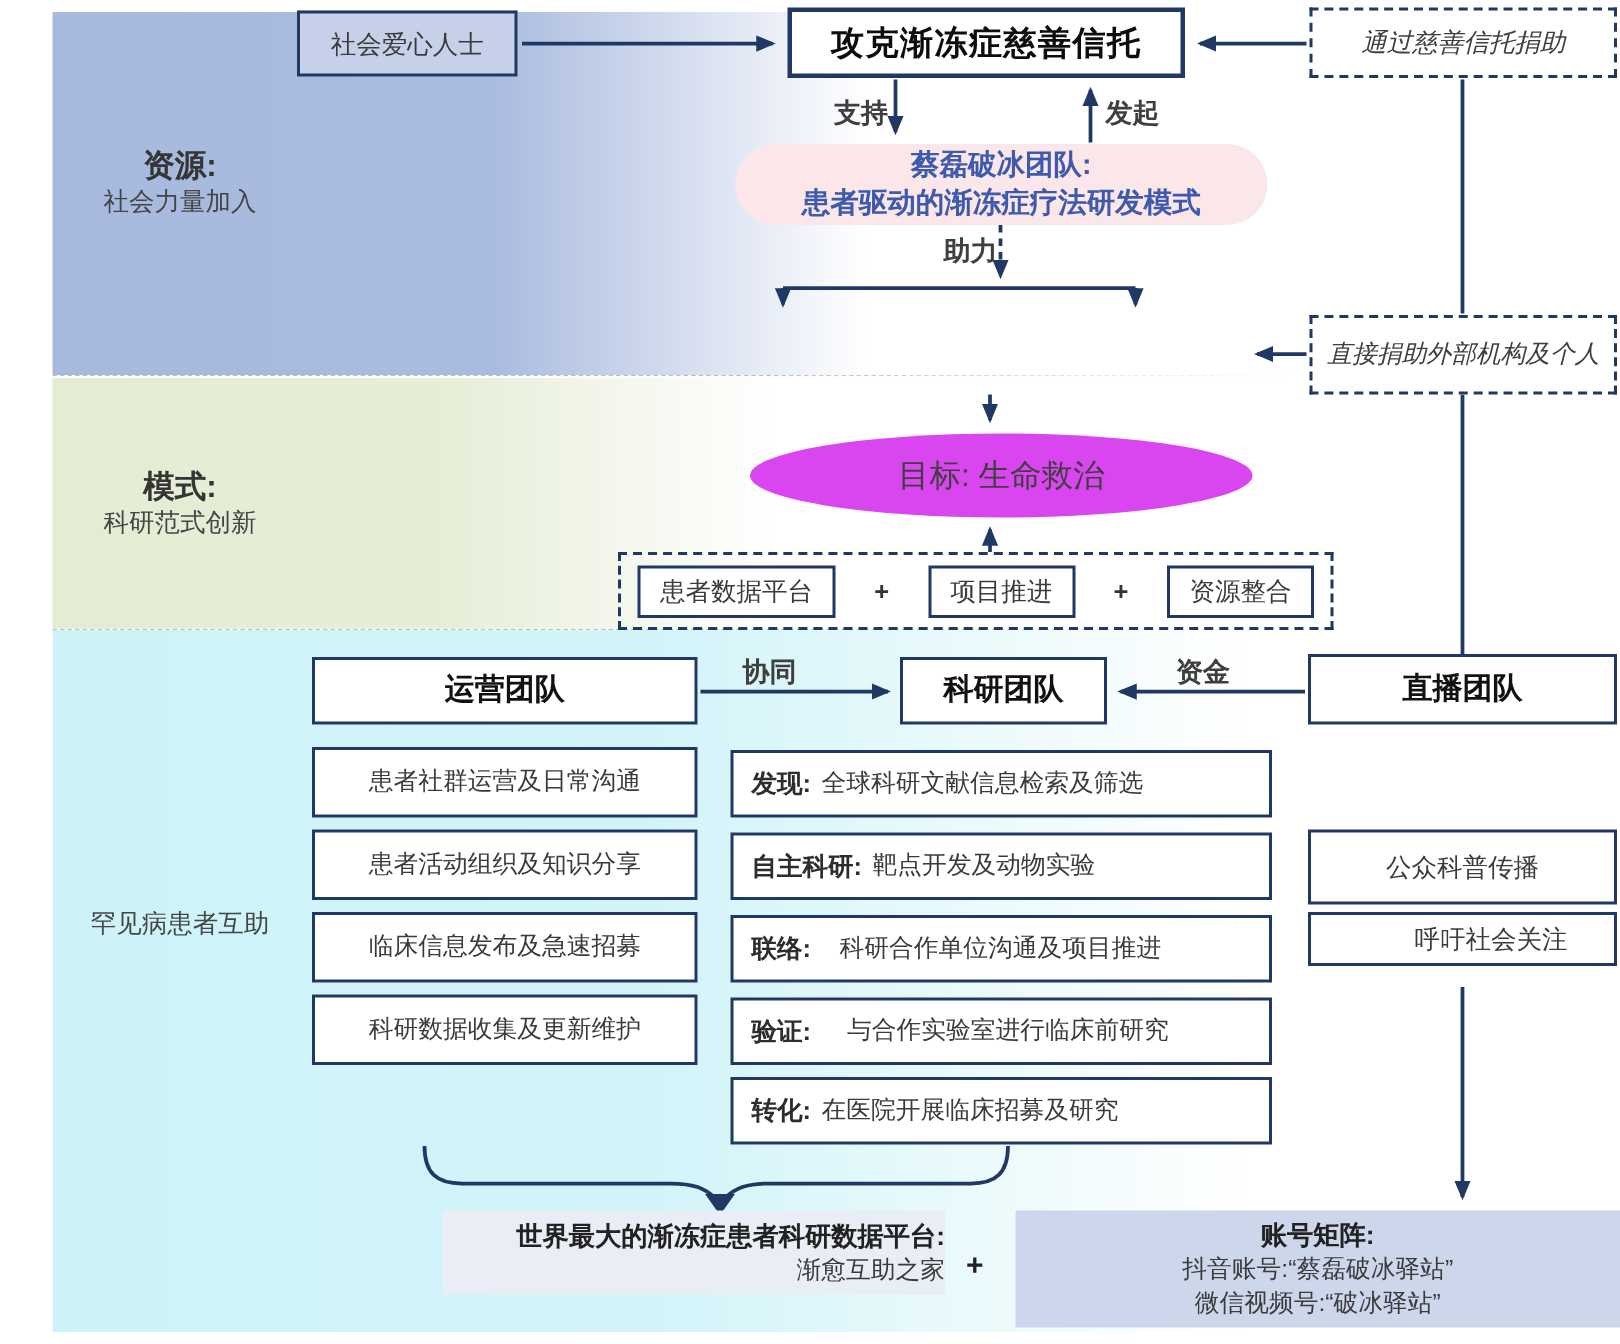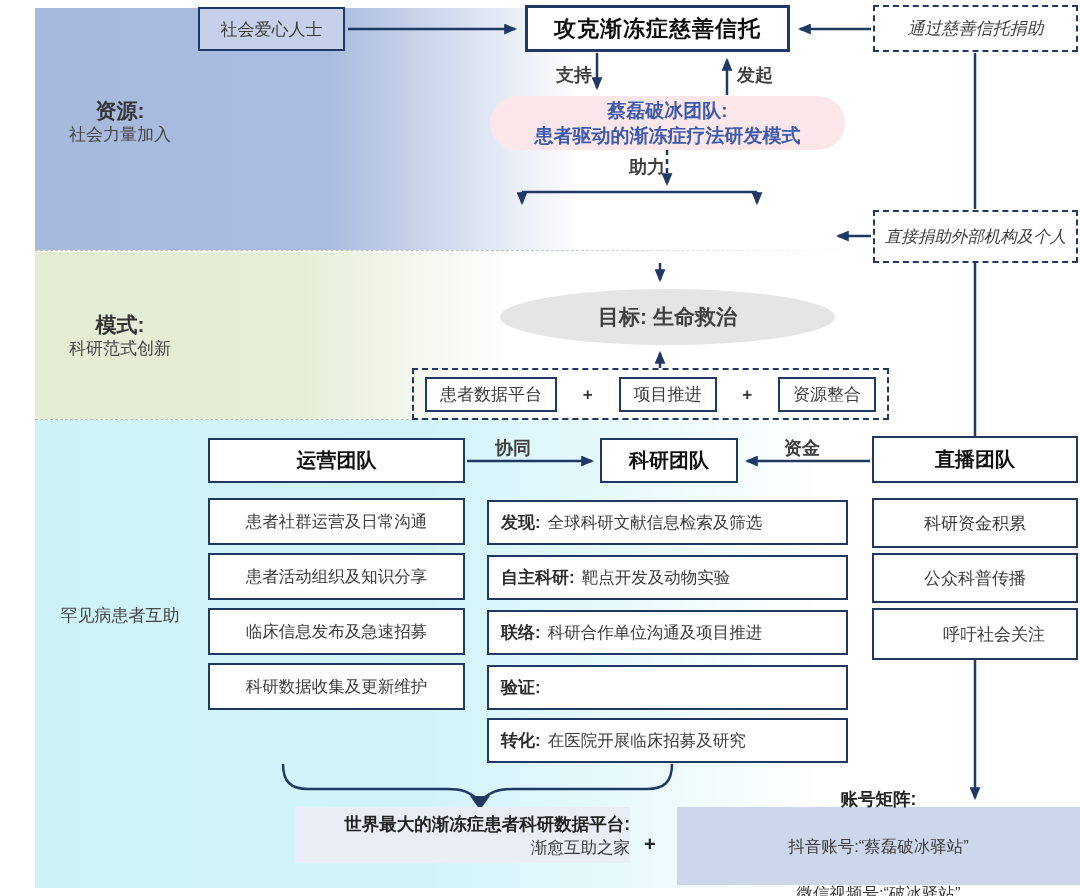--- a/index.html
+++ b/index.html
@@ -25,35 +25,35 @@
     display:flex;align-items:center;justify-content:center;z-index:2;
     font-size:17px;color:#3b3b3b;text-align:center;line-height:21px;}
   .bold-hdr{font-weight:bold;font-size:20px;color:#111111;}
   .dashed{border-style:dashed;border-width:2px;}
   .italic{font-style:italic;color:#3f3f3f;}
   .trust{border-width:3px;font-weight:bold;font-size:22px;color:#0d0d0d;letter-spacing:1px;}
   .donors{background:#c6d1e9;}
   .pink{position:absolute;box-sizing:border-box;background:#fbe7e9;border:none;border-radius:27px;
     display:flex;flex-direction:column;align-items:center;justify-content:center;z-index:2;
     color:#3d5aad;font-weight:bold;font-size:19px;line-height:25px;}
-  .ellipse{position:absolute;box-sizing:border-box;background:#e5e5e5;border-radius:50%;
+  .ellipse{position:absolute;box-sizing:border-box;background:#d946ef;border-radius:50%;
     display:flex;align-items:center;justify-content:center;z-index:2;
-    font-weight:bold;font-size:21px;color:#3f3f3f;}
+    font-weight:normal;font-size:21px;color:#3f3f3f;}
   .row-flex{display:flex;align-items:center;justify-content:space-between;padding:0 11px;}
   .mini{position:static;box-sizing:border-box;background:#fff;border:2.5px solid #1f3864;height:35px;
     display:flex;align-items:center;justify-content:center;font-size:17px;color:#3b3b3b;padding:0 13px;}
   .plus{font-weight:bold;font-size:17px;color:#333;padding:0 2px;}
   .edge-label{position:absolute;z-index:3;font-weight:bold;font-size:18px;color:#3f3f3f;}
   .left-item{justify-content:flex-start;text-align:left;padding-left:12px;}
   .left-item .b{font-weight:bold;color:#2d2d2d;margin-right:7px;white-space:nowrap;}
   .left-item .t{font-size:16.5px;white-space:nowrap;text-align:center;}
   .soft{position:absolute;box-sizing:border-box;z-index:2;display:flex;flex-direction:column;
     align-items:center;justify-content:center;text-align:center;}
   .soft-platform{background:#e9eef6;}
-  .soft-accounts{background:#ccd7ec;gap:24px;}
+  .soft-accounts{background:#ccd7ec;}
   .soft .b{font-weight:bold;font-size:17.5px;color:#222;line-height:24px;}
   .soft .n{font-size:16.5px;color:#3b3b3b;line-height:23px;}
   svg.wires{position:absolute;left:0;top:0;z-index:1;pointer-events:none;}
   .wire{stroke:#1f3864;stroke-width:2.5;fill:none;}
   .wire-dash{stroke-dasharray:5 4;}
   .head{fill:#1f3864;}
 </style>
 </head>
 <body>
 
@@ -145,35 +145,35 @@
   <div class="box" style="left:208px;top:663px;width:257px;height:47px;font-size:16.5px;">科研数据收集及更新维护</div>
 
   <div class="box left-item" style="left:487px;top:500px;width:361px;height:45px;">
     <span class="b">发现:</span>
     <span class="t">全球科研文献信息检索及筛选</span>
   </div>
   <div class="box left-item" style="left:487px;top:555px;width:361px;height:45px;">
     <span class="b">自主科研:</span>
     <span class="t">靶点开发及动物实验</span>
   </div>
-  <div class="box left-item" style="left:487px;top:610px;width:361px;height:45px;">
+  <div class="box left-item" style="left:487px;top:610px;width:361px;height:45px;gap:12px;">
     <span class="b">联络:</span>
     <span class="t">科研合作单位沟通及项目推进</span>
   </div>
   <div class="box left-item" style="left:487px;top:665px;width:361px;height:45px;gap:17px;">
     <span class="b">验证:</span>
+    <span class="t">与合作实验室进行临床前研究</span>
   </div>
   <div class="box left-item" style="left:487px;top:718px;width:361px;height:45px;">
     <span class="b">转化:</span>
     <span class="t">在医院开展临床招募及研究</span>
   </div>
 
-  <div class="box" style="left:872px;top:498px;width:206px;height:50px;">科研资金积累</div>
   <div class="box" style="left:872px;top:553px;width:206px;height:50px;">公众科普传播</div>
-  <div class="box" style="left:872px;top:608px;width:206px;height:52px;padding-left:38px;">呼吁社会关注</div>
+  <div class="box" style="left:872px;top:608px;width:206px;height:36px;padding-left:38px;">呼吁社会关注</div>
 
   <div class="soft soft-platform" style="left:295px;top:807px;width:335px;height:56px;align-items:flex-end;">
     <div class="b">世界最大的渐冻症患者科研数据平台:</div>
     <div class="n">渐愈互助之家</div>
   </div>
   <div class="edge-label" style="left:644px;top:833px;font-size:20px;color:#222;">+</div>
   <div class="soft soft-accounts" style="left:677px;top:807px;width:403px;height:78px;">
     <div class="b">账号矩阵:</div>
     <div class="n">抖音账号:“蔡磊破冰驿站”</div>
     <div class="n">微信视频号:“破冰驿站”</div>

